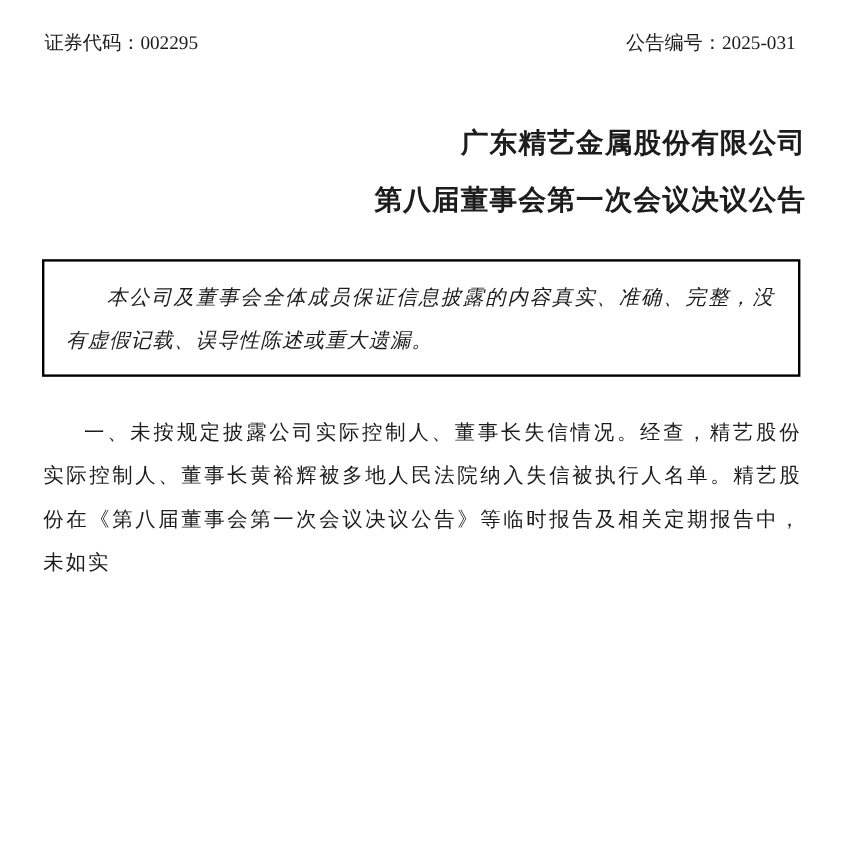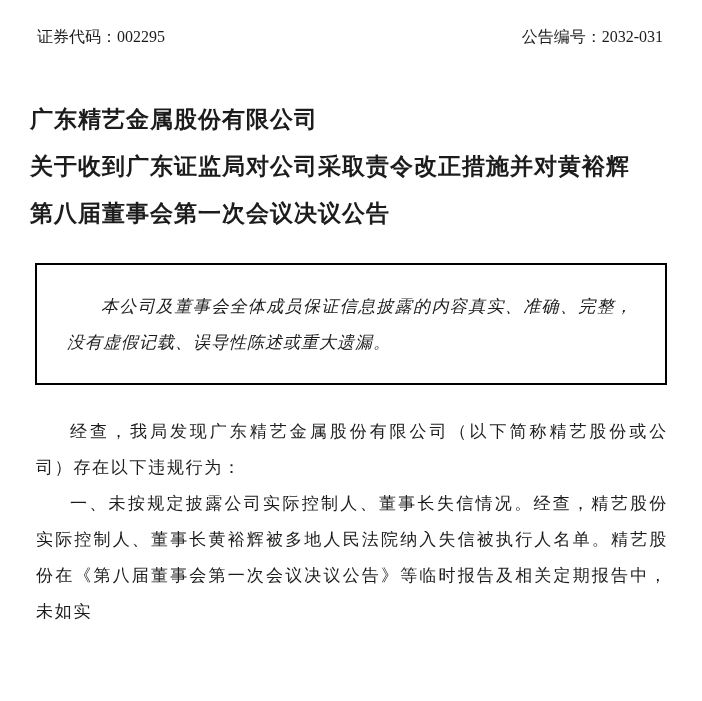--- a/index.html
+++ b/index.html
@@ -21,38 +21,38 @@
   .doc-header {
     display: flex;
     justify-content: space-between;
     padding: 27px 39px 0 37px;
     font-size: 16px;
     line-height: 20px;
     white-space: nowrap;
   }
   .doc-title {
     margin: 49px 30px 0;
-    text-align: left;
+    text-align: right;
     font-size: 23px;
     font-weight: bold;
     line-height: 47px;
     letter-spacing: 1px;
   }
   .doc-title .title-line { display: block; }
   .disclaimer-box {
     margin: 26px 35px 0;
     border: 2px solid #000;
     padding: 8px 16px 6px 14px;
     font-size: 17px;
     line-height: 36px;
     font-style: italic;
     letter-spacing: 1px;
   }
   .disclaimer-box p {
-    margin: 16px;
+    margin: 4px;
     text-indent: 2em;
     text-align: justify;
   }
   .doc-body {
     margin: 29px 34px 0 36px;
     font-size: 17px;
     line-height: 36px;
     letter-spacing: 1.7px;
     text-align: justify;
   }
@@ -61,31 +61,29 @@
     text-indent: 2em;
   }
 </style>
 </head>
 <body>
 
 <div class="page">
 
   <div class="doc-header">
     <span>证券代码：002295</span>
-    <span>公告编号：2032-031</span>
+    <span>公告编号：2025-031</span>
   </div>
 
   <h1 class="doc-title">
     <span class="title-line">广东精艺金属股份有限公司</span>
-    <span class="title-line">关于收到广东证监局对公司采取责令改正措施并对黄裕辉</span>
     <span class="title-line">第八届董事会第一次会议决议公告</span>
   </h1>
 
   <div class="disclaimer-box">
     <p>本公司及董事会全体成员保证信息披露的内容真实、准确、完整，没有虚假记载、误导性陈述或重大遗漏。</p>
   </div>
 
   <div class="doc-body">
-    <p class="para">经查，我局发现广东精艺金属股份有限公司（以下简称精艺股份或公司）存在以下违规行为：</p>
     <p class="para">一、未按规定披露公司实际控制人、董事长失信情况。经查，精艺股份实际控制人、董事长黄裕辉被多地人民法院纳入失信被执行人名单。精艺股份在《第八届董事会第一次会议决议公告》等临时报告及相关定期报告中，未如实</p>
   </div>
 
 </div>
 
 </body></html>

